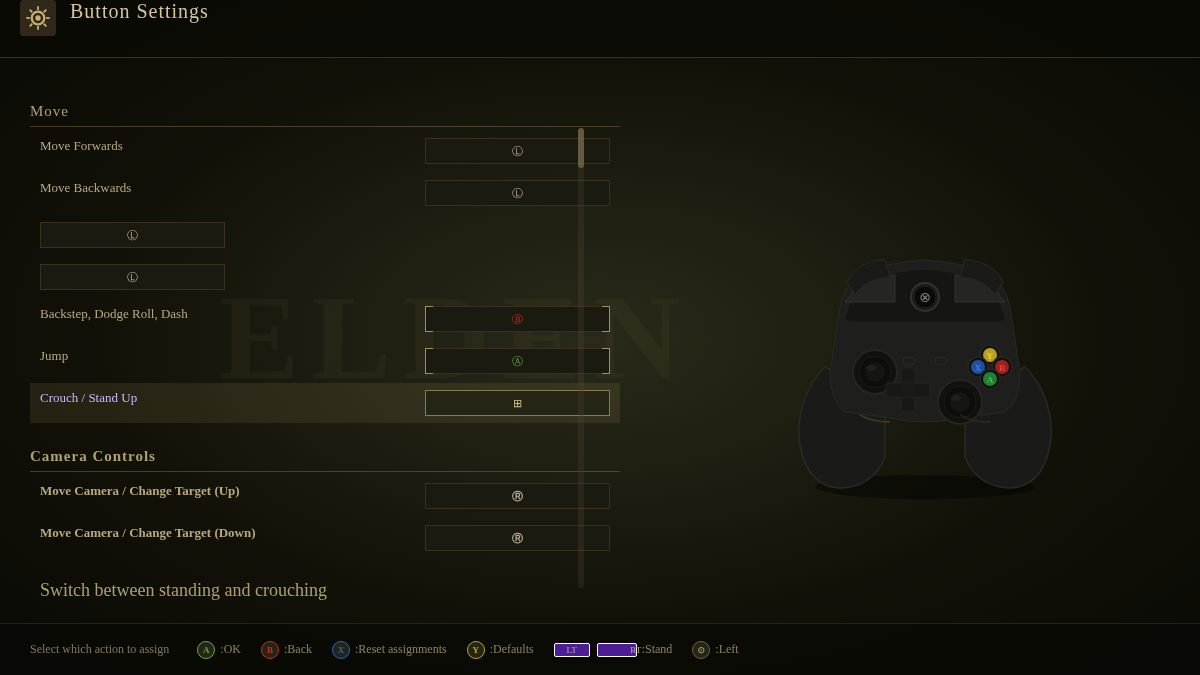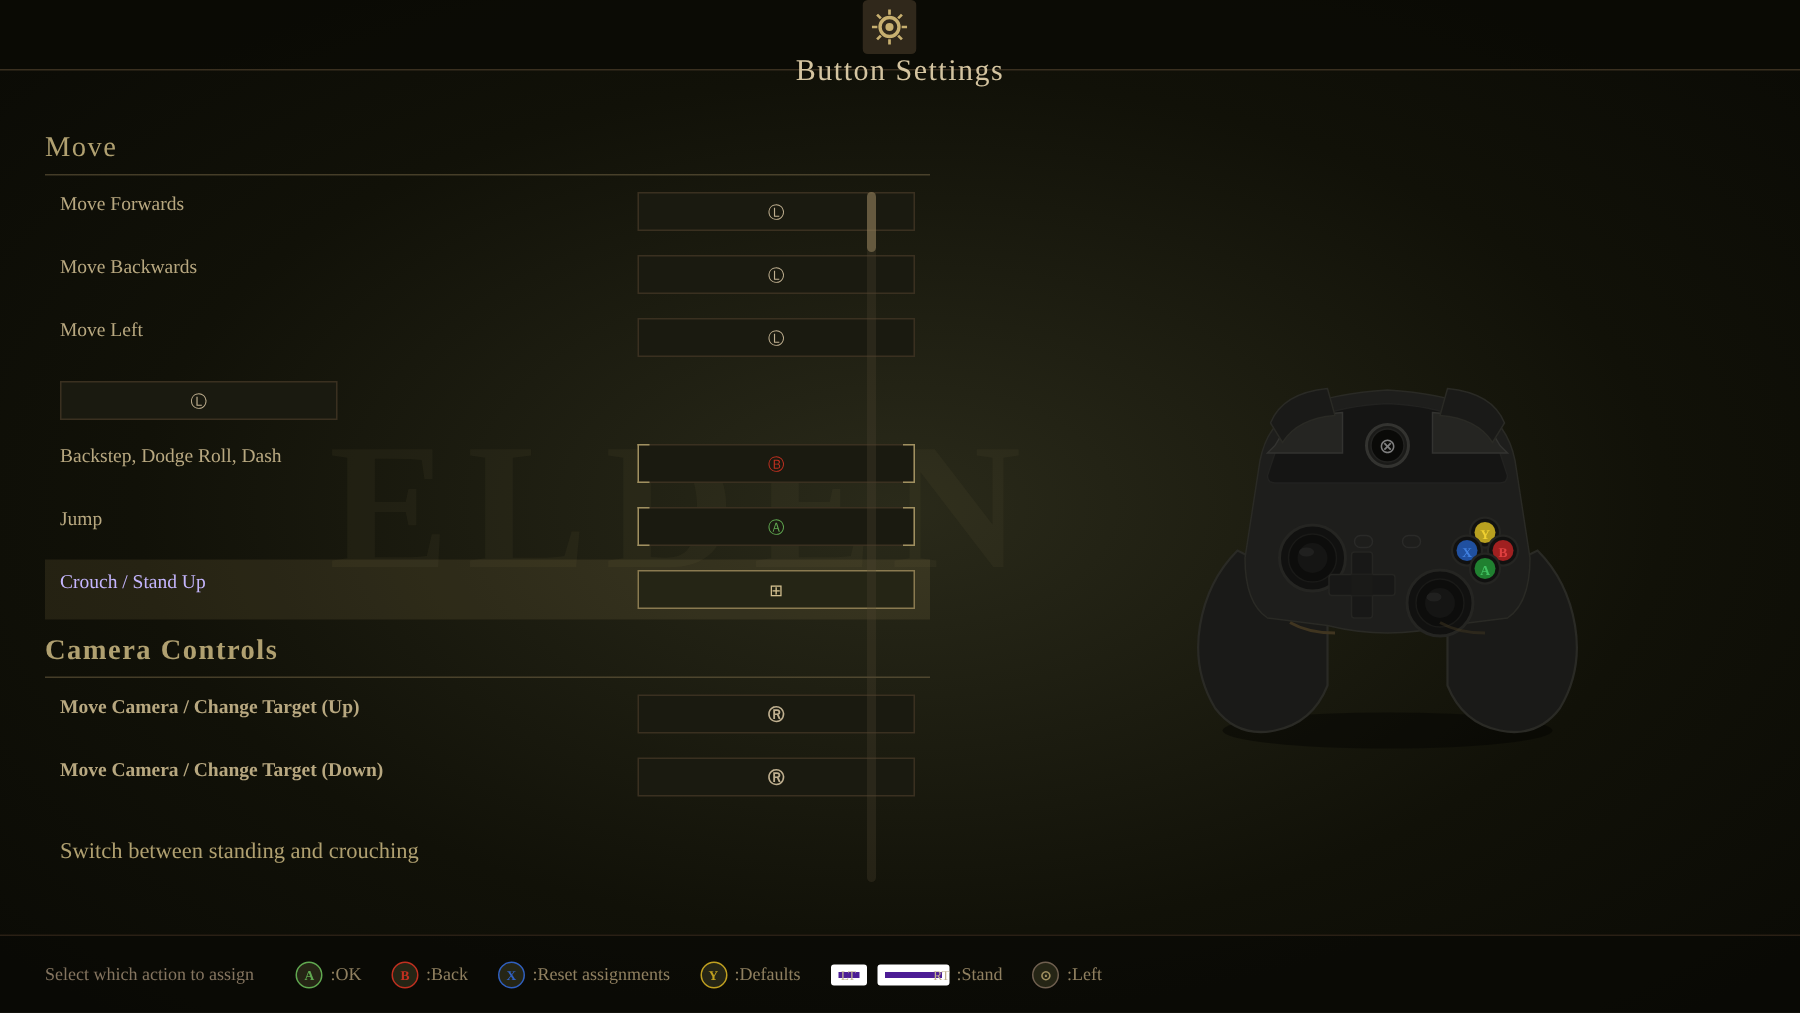--- a/index.html
+++ b/index.html
@@ -37,28 +37,26 @@
       pointer-events: none;
       white-space: nowrap;
     }
 
     
     .title-bar {
       position: absolute;
       top: 0;
       left: 0;
       right: 0;
-      height: 47px;
+      height: 58px;
       background: rgba(10, 10, 5, 0.85);
       border-bottom: 1px solid #3a3020;
       display: flex;
-      align-items: center;
       padding: 0 20px;
       z-index: 10;
-      flex-direction: column;
     }
 
     .title-gear {
       width: 36px;
       height: 36px;
       margin-right: 14px;
       flex-shrink: 0;
     }
 
     .title-text {
@@ -100,24 +98,24 @@
 
     .scroll-thumb {
       width: 6px;
       height: 40px;
       background: rgba(160, 140, 100, 0.5);
       border-radius: 3px;
     }
 
     
     .section-header {
-      font-size: 19px;
+      font-size: 15px;
       color: #b0a070;
       margin-bottom: 6px;
-      margin-top: 10px;
+      margin-top: 25px;
       letter-spacing: 1px;
       font-family: 'Georgia', serif;
     }
 
     .section-divider {
       width: 100%;
       height: 1px;
       background: rgba(150, 130, 90, 0.4);
       margin-bottom: 4px;
     }
@@ -181,21 +179,21 @@
       border-right: 1px solid #a09060;
       border-bottom: 1px solid #a09060;
     }
 
     .binding-icon {
       font-size: 11px;
       color: #c0b090;
     }
 
     .status-description {
-      font-size: 15px;
+      font-size: 18px;
       color: #b0a070;
       font-family: 'Georgia', serif;
       margin-bottom: 12px;
     }
 
     .bottom-bar {
       position: absolute;
       bottom: 0;
       left: 0;
       right: 0;
@@ -232,23 +230,23 @@
       background: #252515;
       flex-shrink: 0;
     }
 
     .btn-circle.a-btn { color: #60a850; border-color: #60a850; }
     .btn-circle.b-btn { color: #c03020; border-color: #c03020; }
     .btn-circle.x-btn { color: #3060c0; border-color: #3060c0; }
     .btn-circle.y-btn { color: #c0a020; border-color: #c0a020; }
 
     .btn-rect {
-      width: 24px;
+      width: 36px;
       height: 14px;
-      border: 5px solid #ffffff;
+      border: 1px solid #ffffff;
       display: flex;
       align-items: center;
       justify-content: center;
       font-size: 9px;
       color: #c0b090;
       background: #4c1d95;
       border-radius: 2px;
       flex-shrink: 0;
     }
 
@@ -323,21 +321,20 @@
       </div>
 
       <div class="setting-row">
         <span class="setting-label">Move Backwards</span>
         <div class="setting-binding">
           <span class="binding-icon">Ⓛ</span>
         </div>
       </div>
 
       <div class="setting-row">
-        <span class="setting-label">Move Left</span>
         <div class="setting-binding">
           <span class="binding-icon">Ⓛ</span>
         </div>
       </div>
 
       <div class="setting-row">
         <div class="setting-binding">
           <span class="binding-icon">Ⓛ</span>
         </div>
       </div>

